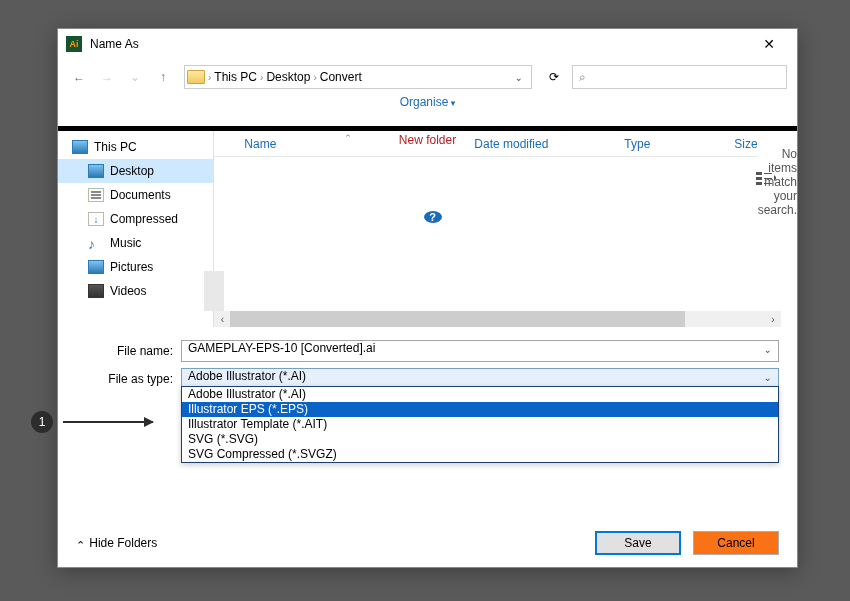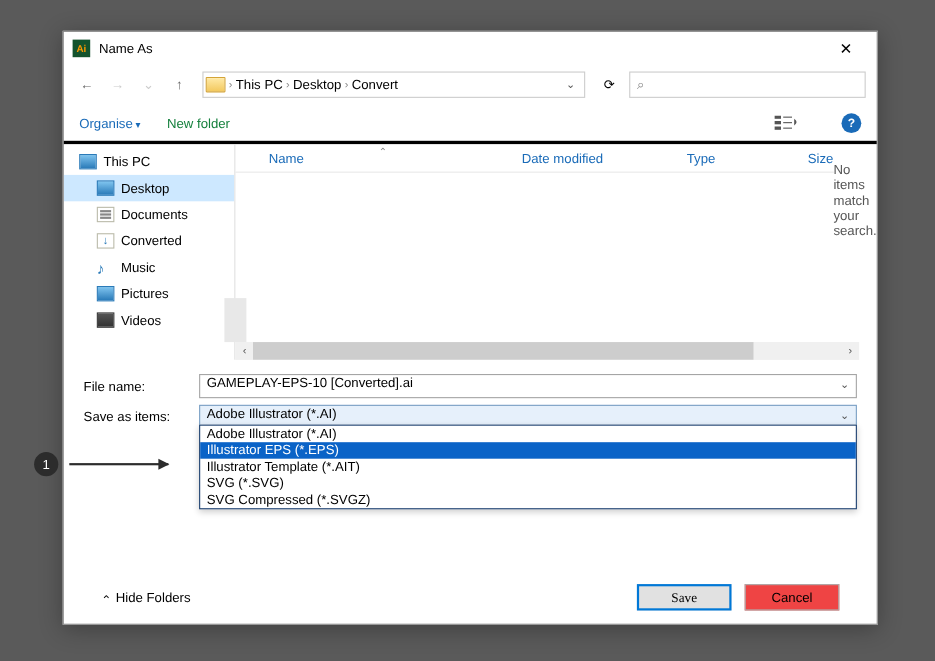--- a/index.html
+++ b/index.html
@@ -14,24 +14,24 @@
 .nav-arrow { width: 22px; height: 22px; display: flex; align-items: center; justify-content: center; color: #666; cursor: pointer; }
 .nav-arrow.disabled { color: #ccc; }
 .breadcrumb { flex: 1; height: 24px; border: 1px solid #ccc; display: flex; align-items: center; padding: 0 2px; gap: 3px; background: #fff; margin: 0 4px; }
 .folder-mini { width: 18px; height: 14px; background: linear-gradient(#ffe9a6,#f3c95e); border: 1px solid #d4a437; border-radius: 1px; }
 .bc-sep { color: #888; font-size: 10px; }
 .bc-dropdown { margin-left: auto; color: #555; font-size: 10px; padding: 0 6px; }
 .refresh-btn { width: 24px; height: 24px; display: flex; align-items: center; justify-content: center; cursor: pointer; }
 .search-box { width: 215px; height: 24px; border: 1px solid #ccc; display: flex; align-items: center; padding: 0 6px; color: #888; }
 .search-box span:first-child { flex: 1; }
 
-.toolbar { height: 36px; border-bottom: 3px solid #000000; display: flex; align-items: center; padding: 0 14px; gap: 24px; }
+.toolbar { height: 36px; border-bottom: 5px solid #000000; display: flex; align-items: center; padding: 0 14px; gap: 24px; flex-direction: column; }
 .org-btn { color: #1a6bb8; cursor: pointer; }
 .org-btn::after { content: " ▾"; font-size: 9px; }
-.newfolder-btn { color: #15803d; cursor: pointer; }
+.newfolder-btn { color: #b91c1c; cursor: pointer; }
 .views-btn { margin-left: auto; width: 34px; height: 22px; border: 1px solid transparent; display: flex; align-items: center; justify-content: center; cursor: pointer; }
 .help-btn { width: 18px; height: 18px; border-radius: 50%; background: #1a6bb8; color: #fff; display: flex; align-items: center; justify-content: center; font-size: 11px; font-weight: bold; cursor: pointer; margin-left: 10px; }
 
 .body-area { display: flex; height: 196px; }
 .sidebar { width: 158px; border-right: 1px solid #e0e0e0; overflow: hidden; padding-top: 4px; }
 .tree-item { height: 24px; display: flex; align-items: center; padding-left: 14px; gap: 6px; cursor: pointer; }
 .tree-item.indent { padding-left: 30px; }
 .tree-item.selected { background: #cde8ff; }
 .tree-icon { width: 16px; height: 14px; display: inline-block; }
 .ico-pc { background: linear-gradient(#7fc4ef,#2a7ab8); border: 1px solid #2a7ab8; }
@@ -47,44 +47,44 @@
 .ico-vid { background: linear-gradient(#555,#333); border: 1px solid #333; }
 
 .filelist { flex: 1; display: flex; position: relative; }
 .columns { height: 26px; border-bottom: 1px solid #e8e8e8; display: flex; align-items: center; padding-left: 30px; }
 .col { color: #1a6bb8; font-size: 12px; }
 .col-name { width: 230px; position: relative; }
 .col-name .sort { position: absolute; left: 100px; top: -4px; font-size: 9px; color: #888; }
 .col-date { width: 150px; }
 .col-type { width: 110px; }
 .col-size { text-align: center; }
-.empty-msg { text-align: left; color: #555; padding-top: 16px; font-size: 12px; }
+.empty-msg { text-align: right; color: #555; padding-top: 16px; font-size: 12px; }
 .hscroll { position: absolute; bottom: 0; left: 0; right: 16px; height: 16px; background: #f0f0f0; display: flex; align-items: center; }
 .hscroll-track { flex: 1; height: 16px; background: #f0f0f0; position: relative; }
 .hscroll-thumb { position: absolute; left: 0; top: 0; bottom: 0; width: 85%; background: #cdcdcd; }
 .hscroll-btn { width: 16px; height: 16px; background: #f0f0f0; display: flex; align-items: center; justify-content: center; font-size: 10px; color: #555; }
 .resize-handle { position: absolute; left: -10px; top: 140px; width: 20px; height: 40px; background: #e8e8e8; }
 
 .form-area { padding: 10px 18px 0 18px; position: relative; }
 .form-row { display: flex; align-items: center; height: 28px; }
-.form-label { width: 105px; padding-right: 8px; font-size: 12px; }
+.form-label { width: 105px; text-align: right; padding-right: 8px; font-size: 12px; }
 .form-input { flex: 1; height: 22px; border: 1px solid #a5a5a5; padding: 0 6px; font-size: 12px; background: #fff; position: relative; }
 .form-input.combo { background: #e6f0fb; border: 1px solid #7a9fc4; }
 .form-input .chev { position: absolute; right: 6px; top: 3px; font-size: 10px; color: #555; }
 
 .dropdown { position: absolute; left: 123px; right: 18px; top: 59px; border: 1px solid #1a3e6e; background: #fff; z-index: 10; box-shadow: 0 2px 6px rgba(0,0,0,.2); }
 .dd-item { height: 15px; padding: 0 6px; font-size: 12px; line-height: 15px; cursor: pointer; white-space: nowrap; }
 .dd-item.sel { background: #0a63c7; color: #fff; }
 
-.footer { position: absolute; bottom: 0; left: 0; right: 0; height: 48px; display: flex; align-items: center; padding: 0 34px; gap: 12px; }
+.footer { position: absolute; bottom: 0; left: 0; right: 0; height: 48px; display: flex; align-items: center; padding: 0 18px; gap: 12px; }
 .hide-folders { display: flex; align-items: center; gap: 4px; cursor: pointer; font-size: 12px; }
 .hide-folders::before { content: "⌃"; font-size: 11px; transform: translateY(2px); }
 .spacer { flex: 1; }
-.btn { width: 86px; height: 24px; border: 1px solid #adadad; background: #ef4444; cursor: pointer; font-size: 12px; }
-.btn.primary { border: 2px solid #0078d7; background: #e1e1e1; font-family: Liberation Serif, serif; }
+.btn { width: 86px; height: 24px; border: 1px solid #adadad; background: #f97316; cursor: pointer; font-size: 12px; }
+.btn.primary { border: 2px solid #0078d7; background: #e1e1e1; }
 
 .callout { position: absolute; left: 31px; top: 411px; display: flex; align-items: center; gap: 10px; }
 .callout-badge { width: 22px; height: 22px; border-radius: 50%; background: #2c2c2c; color: #fff; display: flex; align-items: center; justify-content: center; font-size: 12px; }
 .callout-arrow { width: 90px; height: 2px; background: #2c2c2c; position: relative; }
 .callout-arrow::after { content: ""; position: absolute; right: -1px; top: -4px; border-left: 10px solid #2c2c2c; border-top: 5px solid transparent; border-bottom: 5px solid transparent; }
 </style>
 </head>
 <body>
 
 <div class="dialog">
@@ -142,21 +142,21 @@
       <div class="tree-item indent selected">
           <span class="tree-icon ico-desktop"></span>
           <span>Desktop</span>
         </div>
       <div class="tree-item indent">
           <span class="tree-icon ico-doc"></span>
           <span>Documents</span>
         </div>
       <div class="tree-item indent">
           <span class="tree-icon ico-down"></span>
-          <span>Converted</span>
+          <span>Compressed</span>
         </div>
       <div class="tree-item indent">
           <span class="tree-icon ico-music"></span>
           <span>Music</span>
         </div>
       <div class="tree-item indent">
           <span class="tree-icon ico-pic"></span>
           <span>Pictures</span>
         </div>
       <div class="tree-item indent">
@@ -182,21 +182,21 @@
       </div>
     </div>
   </div>
 
   <div class="form-area">
     <div class="form-row">
       <div class="form-label">File name:</div>
       <div class="form-input"><span>GAMEPLAY-EPS-10 [Converted].ai</span><span class="chev">⌄</span></div>
     </div>
     <div class="form-row">
-      <div class="form-label">Save as items:</div>
+      <div class="form-label">File as type:</div>
       <div class="form-input combo"><span>Adobe Illustrator (*.AI)</span><span class="chev">⌄</span></div>
     </div>
 
     <div class="dropdown">
       <div class="dd-item">Adobe Illustrator (*.AI)</div>
       <div class="dd-item sel">Illustrator EPS (*.EPS)</div>
       <div class="dd-item">Illustrator Template (*.AIT)</div>
       <div class="dd-item">SVG (*.SVG)</div>
       <div class="dd-item">SVG Compressed (*.SVGZ)</div>
     </div>

